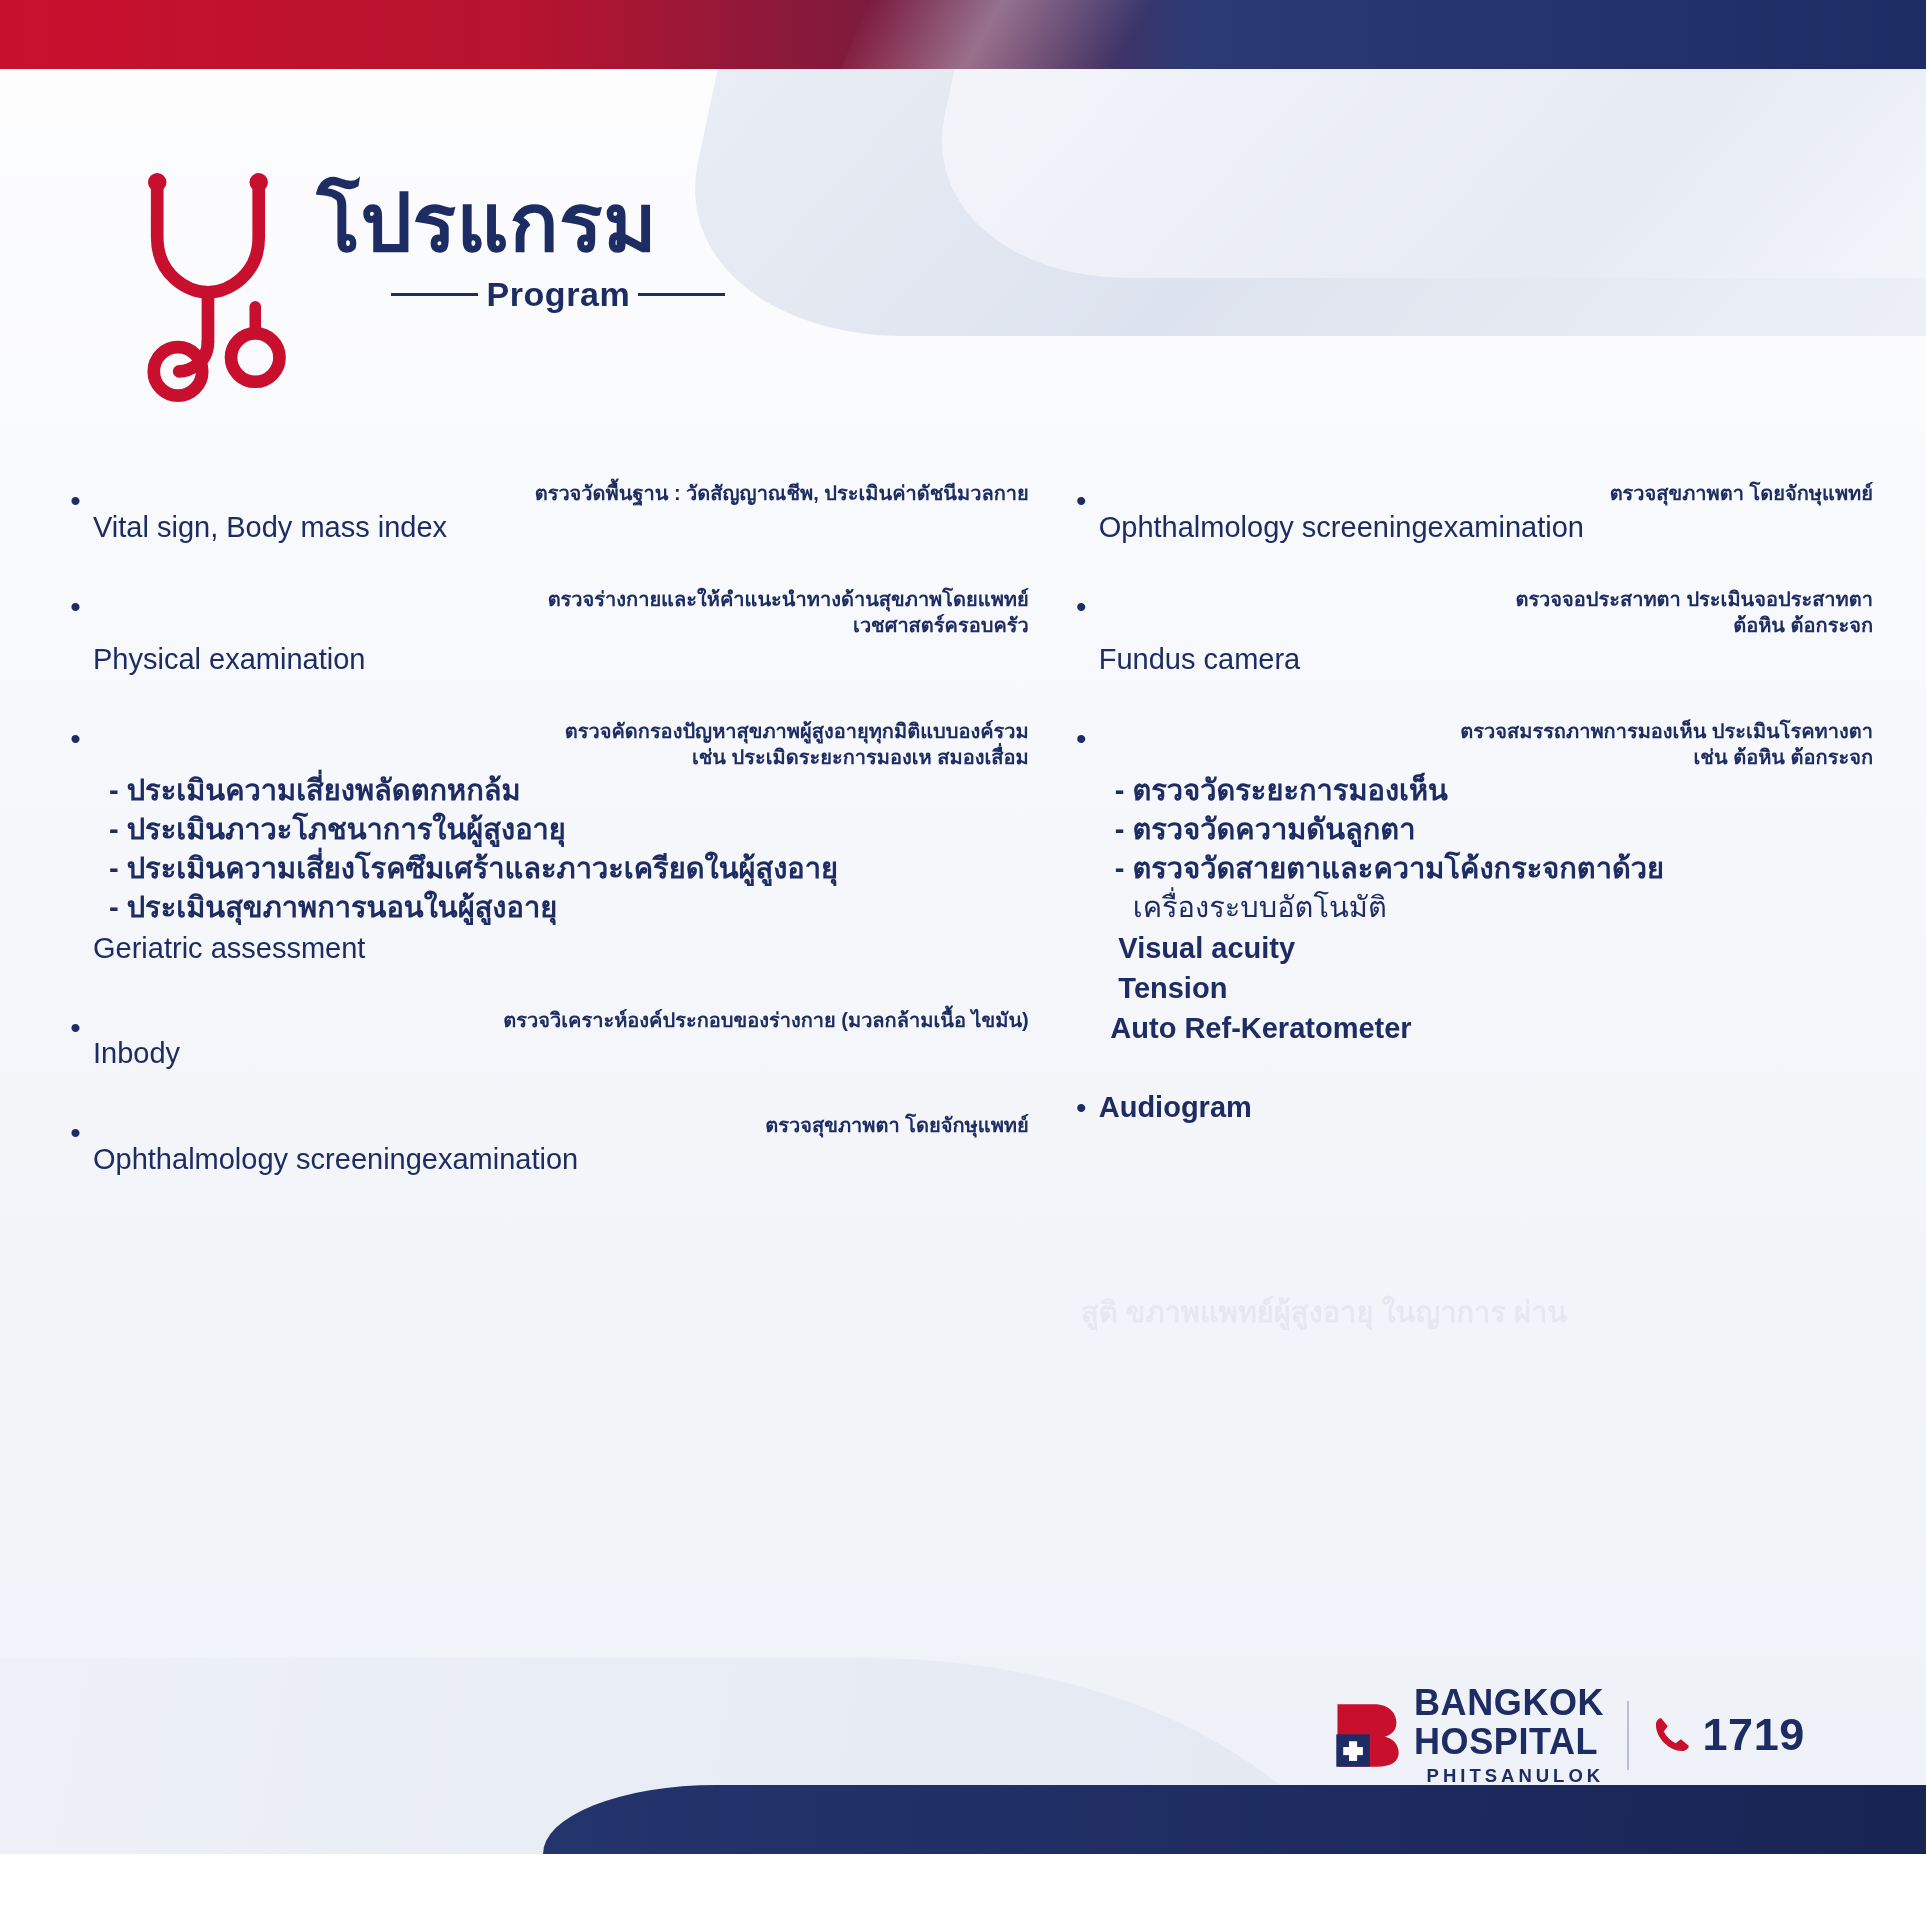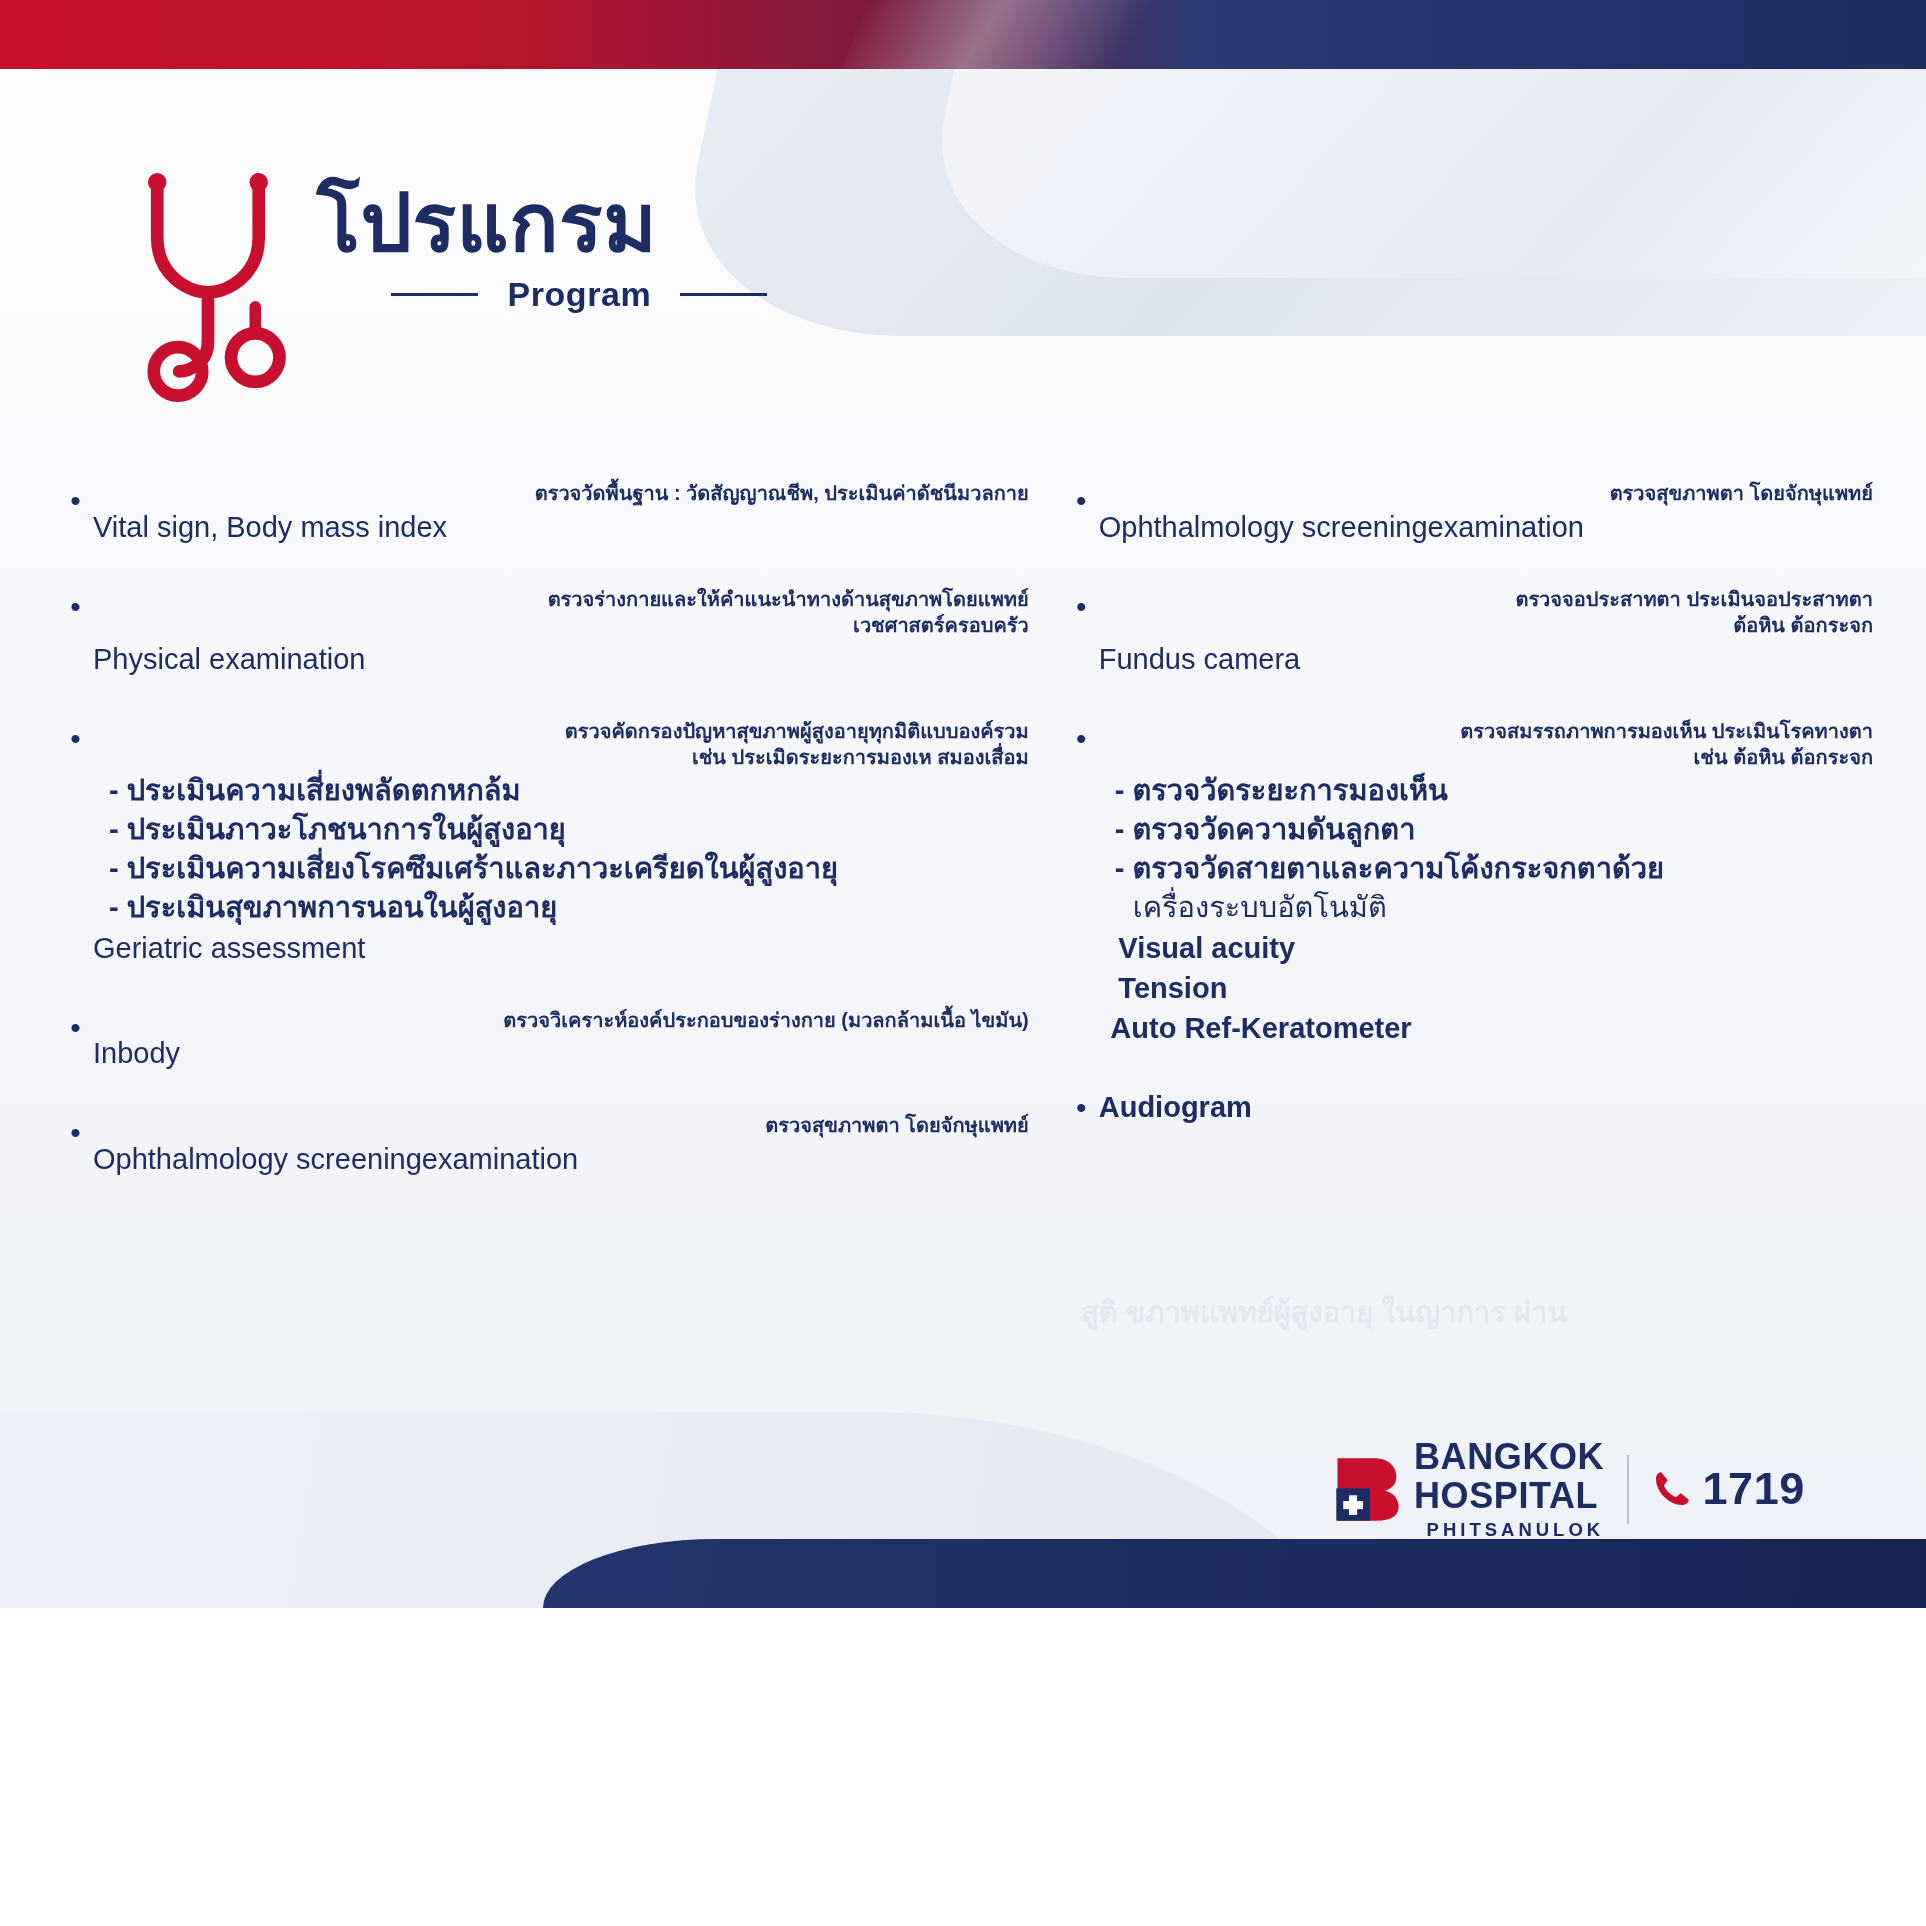--- a/index.html
+++ b/index.html
@@ -7,21 +7,21 @@
     width: 1926px;
     height: 1926px;
     font-family: "Liberation Sans", sans-serif;
     background: #ffffff;
     overflow: hidden;
   }
 
   .poster {
     position: relative;
     width: 1926px;
-    height: 1608px;
+    height: 1854px;
     background: linear-gradient(180deg, #fdfdfe 0%, #f4f6fa 55%, #eef1f7 100%);
     overflow: hidden;
   }
 
   
   .top-band {
     position: absolute;
     top: 0; left: 0;
     width: 1926px; height: 69px;
     background: linear-gradient(90deg, #c8102e 0%, #b5142f 28%, #7a1b3f 46%, #2b3a73 62%, #1d2c63 100%);
@@ -101,21 +101,21 @@
     font-size: 55px;
     font-weight: 700;
     color: #1d2c63;
     line-height: 1.15;
     margin-top: 3.5px;
   }
   .title-en-wrap {
     display: flex;
     align-items: center;
     margin-top: 10.4px;
-    gap: 29px;
+    gap: 8px;
     padding-left: 75px;
   }
   .title-en-line {
     height: 2.3px; width: 87px;
     background: #1d2c63;
   }
   .title-en {
     font-size: 34px;
     font-weight: 700;
     color: #1d2c63;

